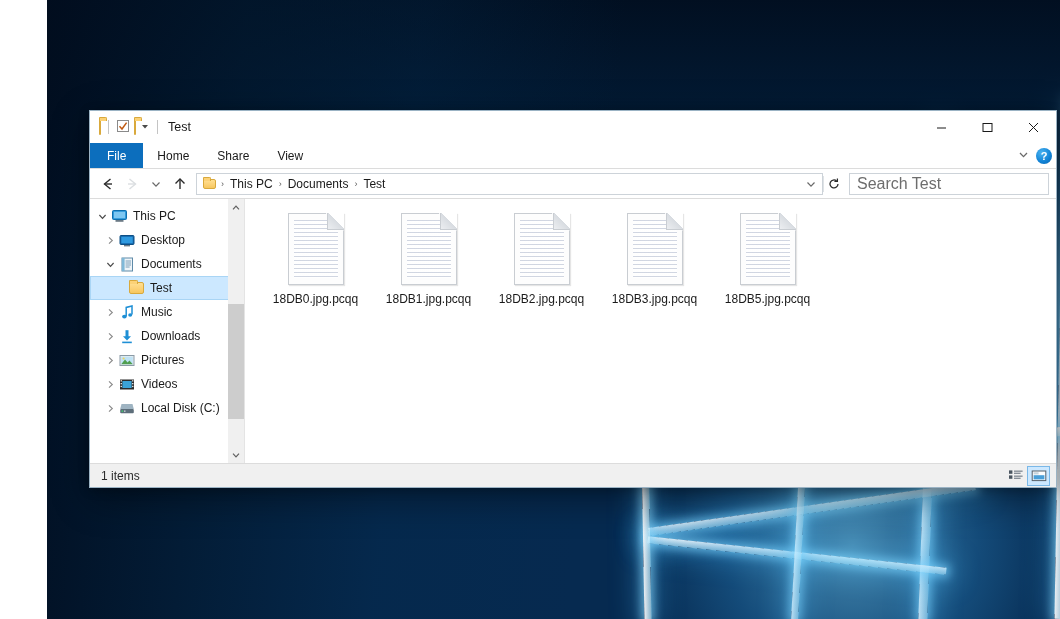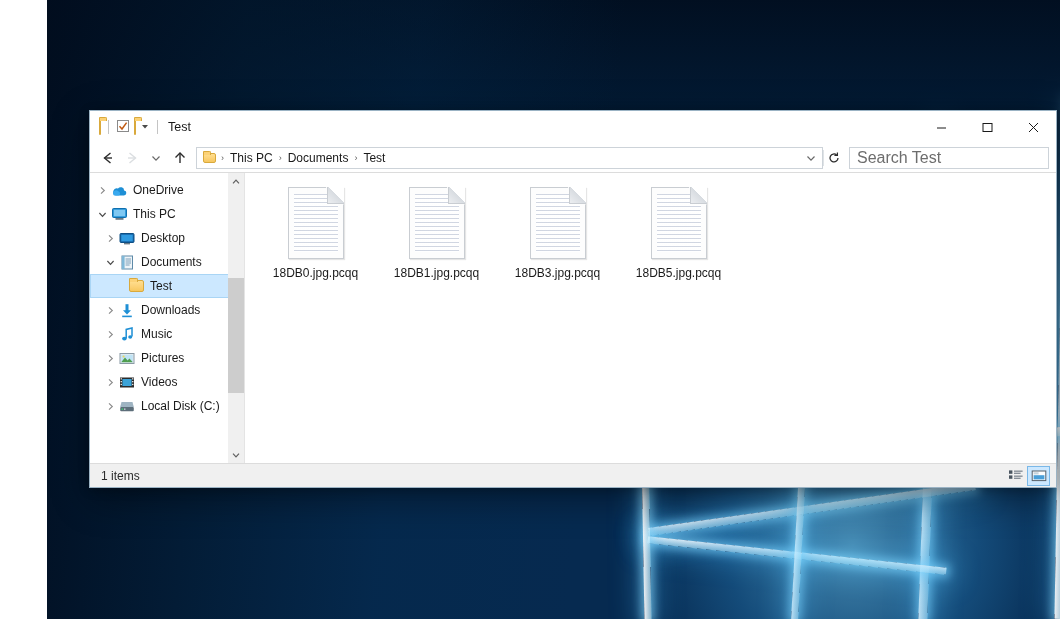--- a/index.html
+++ b/index.html
@@ -141,21 +141,21 @@
   .indent-2 { padding-left: 12px; }
   .indent-3 { padding-left: 36px; }
 
   
   .navscroll { position: absolute; right: 0; top: 0; width: 16px; height: 100%; background: #f0f0f0; }
   .sb-arrow { width: 16px; height: 17px; display: flex; align-items: center; justify-content: center; color: #606060; }
   .sb-thumb { position: absolute; left: 0; width: 16px; background: #cdcdcd; }
 
   
   .content { flex: 1; background: #fff; padding: 8px 4px 0 14px; overflow: hidden; }
-  .filegrid { display: flex; flex-wrap: wrap; gap: 8px; }
+  .filegrid { display: flex; flex-wrap: wrap; gap: 0; }
   .fileitem {
     width: 113px; height: 124px; display: flex; flex-direction: column;
     align-items: center; padding-top: 6px;
   }
   .doc {
     position: relative; width: 56px; height: 72px; margin-bottom: 7px;
     background: #fdfdfd; border: 1px solid #c9cdd2;
     box-shadow: 1px 1px 1px rgba(0,0,0,.10);
   }
   .doc .lines {
@@ -240,20 +240,34 @@
             </svg>
         </div>
         <div class="wc close">
           <svg width="11" height="11" viewBox="0 0 11 11">
               <path d="M1 1 L10 10 M10 1 L1 10" stroke="#1a1a1a" stroke-width="1"></path>
             </svg>
         </div>
       </div>
     </div>
 
+    <div class="ribbon">
+      <div class="tab file">File</div>
+      <div class="tab">Home</div>
+      <div class="tab">Share</div>
+      <div class="tab">View</div>
+      <div class="ribbon-right">
+        <span>
+          <svg width="13" height="13" viewBox="0 0 13 13">
+              <path d="M3 5 L6.5 8.6 L10 5" fill="none" stroke="#6a6a6a" stroke-width="1.3"></path>
+            </svg>
+        </span>
+        <span class="help-btn">?</span>
+      </div>
+    </div>
 
     <div class="addrrow">
       <div class="navbtn">
         <svg width="16" height="16" viewBox="0 0 16 16">
             <path d="M10.5 3 L4.5 8 L10.5 13" fill="none" stroke="#2b2b2b" stroke-width="1.4"></path>
             <path d="M4.6 8 H12" stroke="#2b2b2b" stroke-width="1.4"></path>
           </svg>
       </div>
       <div class="navbtn dis">
         <svg width="16" height="16" viewBox="0 0 16 16">
@@ -307,34 +321,20 @@
             <path d="M8.8 8.8 L12.2 12.2" stroke="#4a4a4a" stroke-width="1.3"></path>
           </svg>
         </span>
       </div>
     </div>
 
     <div class="body">
 
       <div class="navpane">
 
-        <div class="tree-item indent-1">
-          <span class="tw">
-            <svg width="9" height="9" viewBox="0 0 9 9">
-                <path d="M3 1.4 L6.3 4.5 L3 7.6" fill="none" stroke="#8b8b8b" stroke-width="1.15"></path>
-              </svg>
-          </span>
-          <span class="ticon">
-            <svg width="17" height="13" viewBox="0 0 17 13">
-              <path d="M4.6 11.4 h8.3 a2.5 2.5 0 0 0 .25-4.98 A3.4 3.4 0 0 0 7 4.6 A2.6 2.6 0 0 0 4.6 11.4 Z" fill="#1e8fd5"></path>
-              <path d="M3 11.4 h4.5 a2.1 2.1 0 0 0 -.2-4.1 A2.6 2.6 0 0 0 3 11.4 Z" fill="#39a9ef"></path>
-            </svg>
-          </span>
-          <span>OneDrive</span>
-        </div>
 
         <div class="tree-item indent-1">
           <span class="tw">
             <svg width="9" height="9" viewBox="0 0 9 9">
                 <path d="M1.4 3 L4.5 6.3 L7.6 3" fill="none" stroke="#4a4a4a" stroke-width="1.15"></path>
               </svg>
           </span>
           <span class="ticon">
             <svg width="17" height="14" viewBox="0 0 17 14">
               <rect x="1.5" y="1.5" width="14" height="9" rx="1" fill="#1e8fd5" stroke="#0f6fae"></rect>
@@ -384,43 +384,43 @@
           <span>Test</span>
         </div>
 
         <div class="tree-item indent-2">
           <span class="tw">
             <svg width="9" height="9" viewBox="0 0 9 9">
                 <path d="M3 1.4 L6.3 4.5 L3 7.6" fill="none" stroke="#8b8b8b" stroke-width="1.15"></path>
               </svg>
           </span>
           <span class="ticon">
+            <svg width="13" height="15" viewBox="0 0 13 15">
+              <path d="M5.2 11.2 V2.4 L11 1 V9.6" fill="none" stroke="#1e8fd5" stroke-width="1.5"></path>
+              <ellipse cx="3.4" cy="11.6" rx="2.3" ry="1.9" fill="#1e8fd5"></ellipse>
+              <ellipse cx="9.2" cy="10" rx="2" ry="1.7" fill="#1e8fd5"></ellipse>
+            </svg>
+          </span>
+          <span>Music</span>
+        </div>
+
+        <div class="tree-item indent-2">
+          <span class="tw">
+            <svg width="9" height="9" viewBox="0 0 9 9">
+                <path d="M3 1.4 L6.3 4.5 L3 7.6" fill="none" stroke="#8b8b8b" stroke-width="1.15"></path>
+              </svg>
+          </span>
+          <span class="ticon">
             <svg width="14" height="15" viewBox="0 0 14 15">
               <path d="M7 1.2 V8.2" stroke="#1e8fd5" stroke-width="3"></path>
               <path d="M3 7.2 L7 11.6 L11 7.2 Z" fill="#1e8fd5"></path>
               <rect x="2.2" y="12.6" width="9.6" height="1.6" fill="#1e8fd5"></rect>
             </svg>
           </span>
           <span>Downloads</span>
-        </div>
-
-        <div class="tree-item indent-2">
-          <span class="tw">
-            <svg width="9" height="9" viewBox="0 0 9 9">
-                <path d="M3 1.4 L6.3 4.5 L3 7.6" fill="none" stroke="#8b8b8b" stroke-width="1.15"></path>
-              </svg>
-          </span>
-          <span class="ticon">
-            <svg width="13" height="15" viewBox="0 0 13 15">
-              <path d="M5.2 11.2 V2.4 L11 1 V9.6" fill="none" stroke="#1e8fd5" stroke-width="1.5"></path>
-              <ellipse cx="3.4" cy="11.6" rx="2.3" ry="1.9" fill="#1e8fd5"></ellipse>
-              <ellipse cx="9.2" cy="10" rx="2" ry="1.7" fill="#1e8fd5"></ellipse>
-            </svg>
-          </span>
-          <span>Music</span>
         </div>
 
         <div class="tree-item indent-2">
           <span class="tw">
             <svg width="9" height="9" viewBox="0 0 9 9">
                 <path d="M3 1.4 L6.3 4.5 L3 7.6" fill="none" stroke="#8b8b8b" stroke-width="1.15"></path>
               </svg>
           </span>
           <span class="ticon">
             <svg width="16" height="13" viewBox="0 0 16 13">
@@ -502,20 +502,28 @@
 
           <div class="fileitem">
             <div class="doc">
               <div class="lines"></div>
                 <div class="fold-mask"></div>
                 <div class="fold"></div>
             </div>
             <span class="fname">18DB1.jpg.pcqq</span>
           </div>
 
+          <div class="fileitem">
+            <div class="doc">
+              <div class="lines"></div>
+                <div class="fold-mask"></div>
+                <div class="fold"></div>
+            </div>
+            <span class="fname">18DB2.jpg.pcqq</span>
+          </div>
 
           <div class="fileitem">
             <div class="doc">
               <div class="lines"></div>
                 <div class="fold-mask"></div>
                 <div class="fold"></div>
             </div>
             <span class="fname">18DB3.jpg.pcqq</span>
           </div>
 

